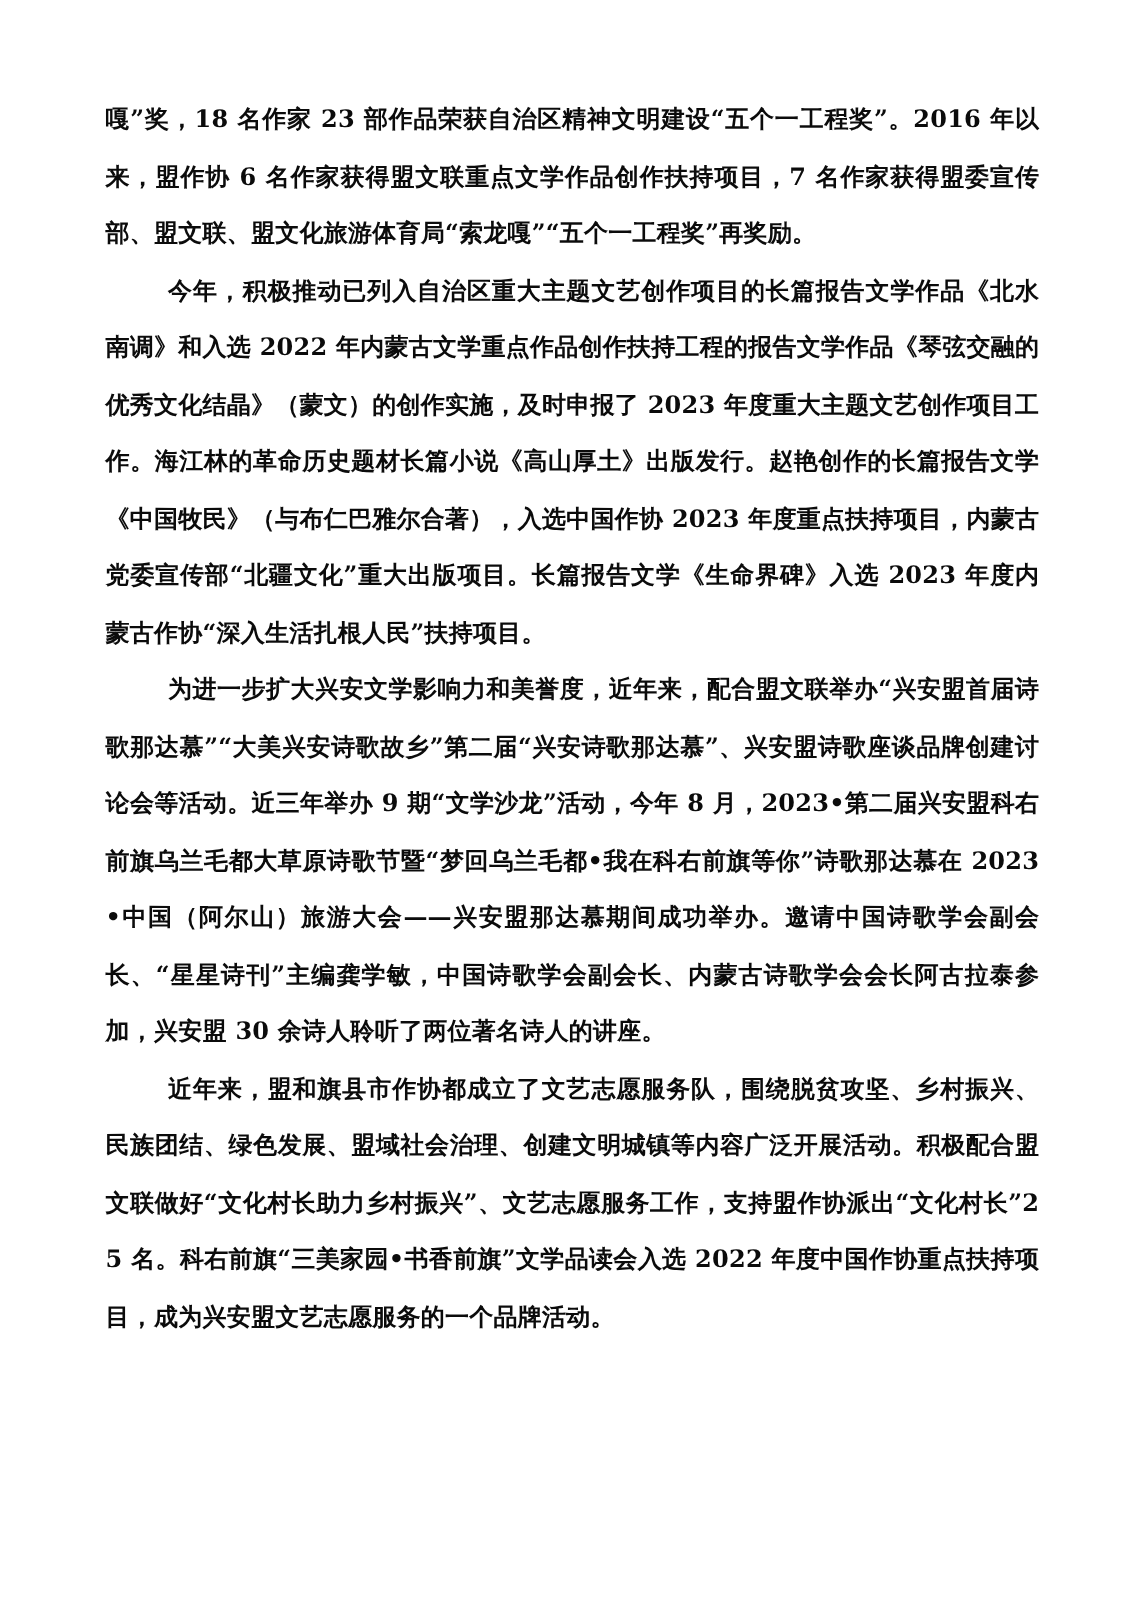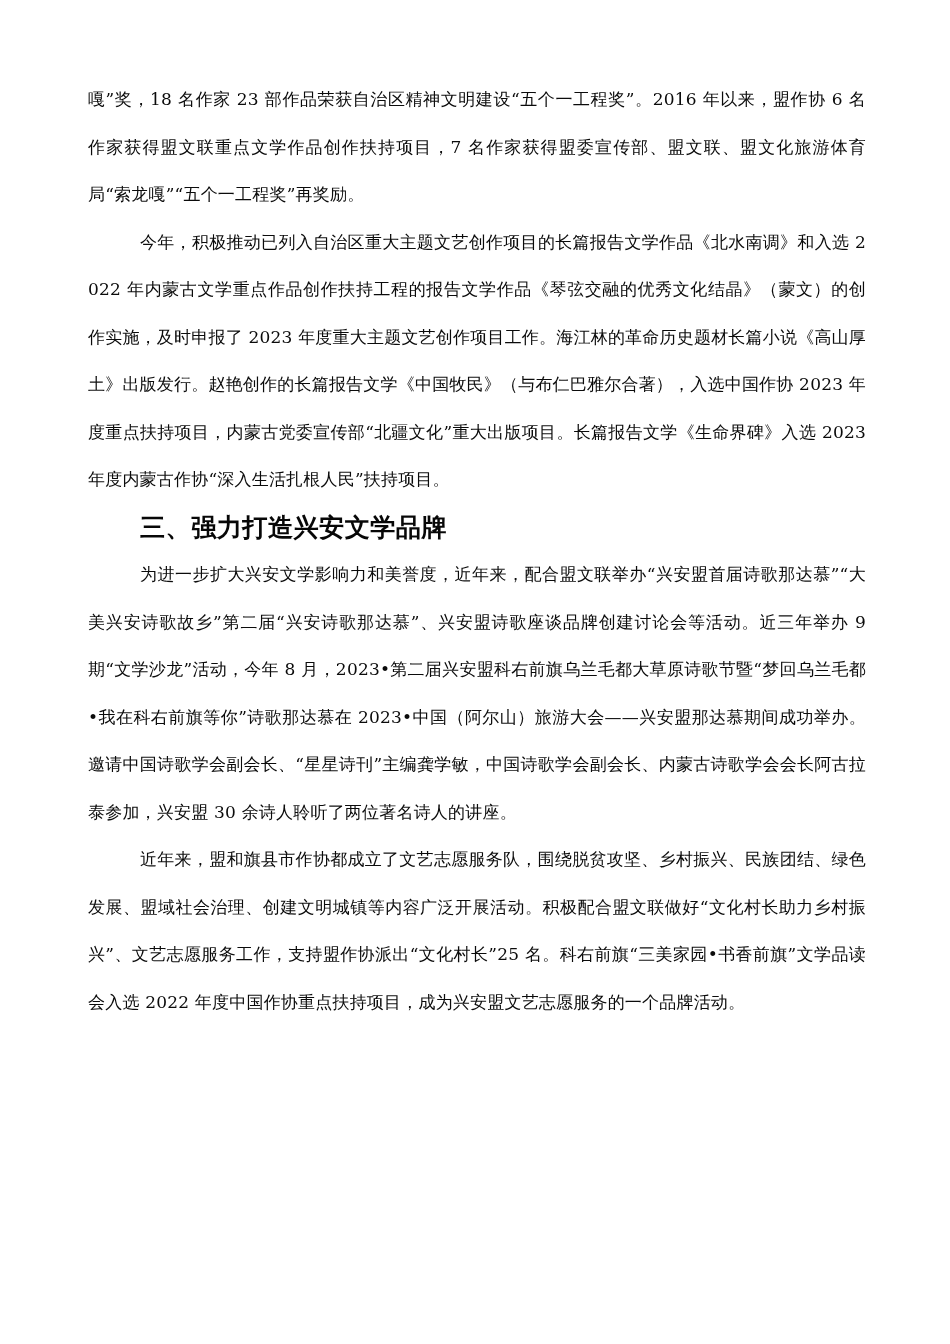--- a/index.html
+++ b/index.html
@@ -21,29 +21,29 @@
     box-sizing: border-box;
   }
   .content {
     position: absolute;
     left: 88px;
     top: 76px;
     width: 778px;
   }
   .para {
     font-family: "DejaVu Serif", "Liberation Serif", serif;
-    font-size: 17px;
+    font-size: 20px;
     line-height: 47.5px;
     color: #0b0b0b;
     text-align: justify;
     text-justify: inter-character;
     text-align-last: left;
     margin: 0;
     letter-spacing: 0.2px;
-    font-weight: 400;
+    font-weight: 700;
     word-break: break-all;
   }
   .para.indent {
     text-indent: 52px;
   }
   .para.noindent {
     text-indent: 0;
   }
   .heading {
     font-family: "DejaVu Sans", "Liberation Sans", sans-serif;
@@ -60,20 +60,19 @@
 </head>
 <body>
 
 <div class="page">
   <div class="content">
 
     <p class="para noindent">嘎”奖，18 名作家 23 部作品荣获自治区精神文明建设“五个一工程奖”。2016 年以来，盟作协 6 名作家获得盟文联重点文学作品创作扶持项目，7 名作家获得盟委宣传部、盟文联、盟文化旅游体育局“索龙嘎”“五个一工程奖”再奖励。</p>
 
     <p class="para indent">今年，积极推动已列入自治区重大主题文艺创作项目的长篇报告文学作品《北水南调》和入选 2022 年内蒙古文学重点作品创作扶持工程的报告文学作品《琴弦交融的优秀文化结晶》（蒙文）的创作实施，及时申报了 2023 年度重大主题文艺创作项目工作。海江林的革命历史题材长篇小说《高山厚土》出版发行。赵艳创作的长篇报告文学《中国牧民》（与布仁巴雅尔合著），入选中国作协 2023 年度重点扶持项目，内蒙古党委宣传部“北疆文化”重大出版项目。长篇报告文学《生命界碑》入选 2023 年度内蒙古作协“深入生活扎根人民”扶持项目。</p>
 
-    <h2 class="heading">三、强力打造兴安文学品牌</h2>
 
     <p class="para indent">为进一步扩大兴安文学影响力和美誉度，近年来，配合盟文联举办“兴安盟首届诗歌那达慕”“大美兴安诗歌故乡”第二届“兴安诗歌那达慕”、兴安盟诗歌座谈品牌创建讨论会等活动。近三年举办 9 期“文学沙龙”活动，今年 8 月，2023•第二届兴安盟科右前旗乌兰毛都大草原诗歌节暨“梦回乌兰毛都•我在科右前旗等你”诗歌那达慕在 2023•中国（阿尔山）旅游大会——兴安盟那达慕期间成功举办。邀请中国诗歌学会副会长、“星星诗刊”主编龚学敏，中国诗歌学会副会长、内蒙古诗歌学会会长阿古拉泰参加，兴安盟 30 余诗人聆听了两位著名诗人的讲座。</p>
 
     <p class="para indent">近年来，盟和旗县市作协都成立了文艺志愿服务队，围绕脱贫攻坚、乡村振兴、民族团结、绿色发展、盟域社会治理、创建文明城镇等内容广泛开展活动。积极配合盟文联做好“文化村长助力乡村振兴”、文艺志愿服务工作，支持盟作协派出“文化村长”25 名。科右前旗“三美家园•书香前旗”文学品读会入选 2022 年度中国作协重点扶持项目，成为兴安盟文艺志愿服务的一个品牌活动。</p>
 
   </div>
 </div>
 
 </body></html>

